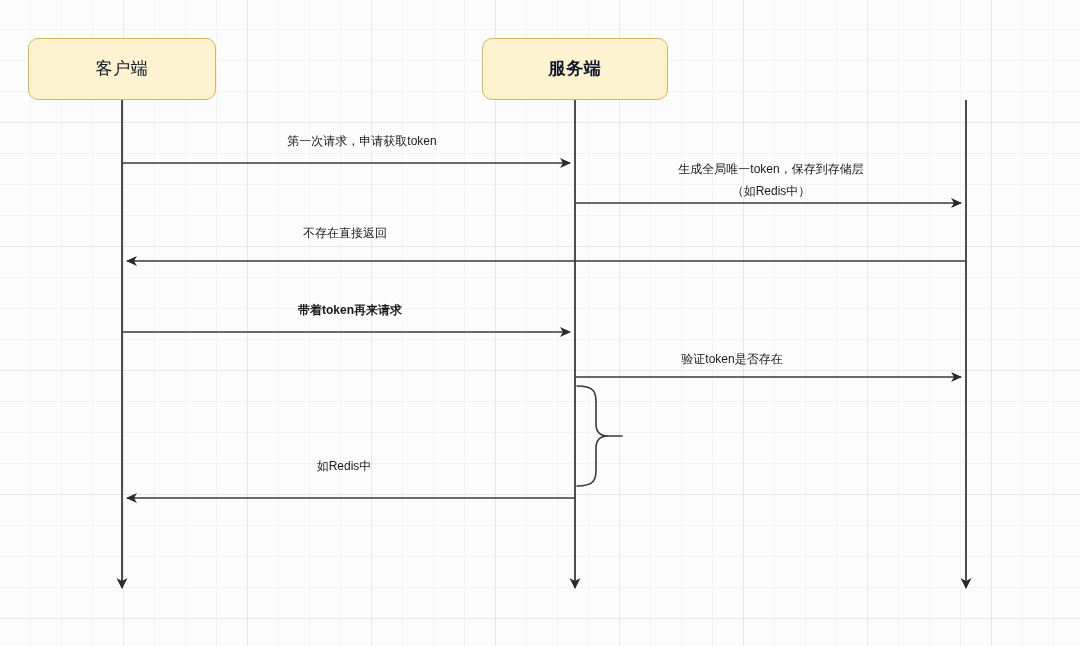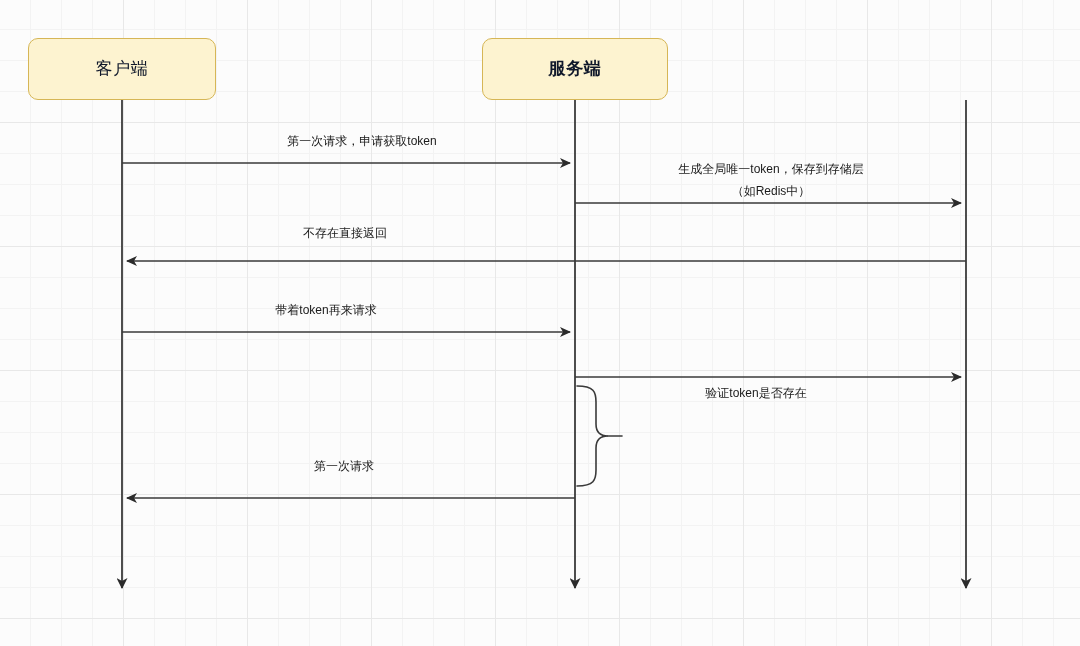--- a/index.html
+++ b/index.html
@@ -132,20 +132,20 @@
   </div>
 
 
   <div class="msg-label" style="left:362px; top:130px;">第一次请求，申请获取token</div>
 
   <div class="msg-label" style="left:771px; top:158px;">生成全局唯一token，保存到存储层
 （如Redis中）</div>
 
   <div class="msg-label" style="left:345px; top:222px;">不存在直接返回</div>
 
-  <div class="msg-label" style="left:326px; top:299px;">带着token再来请求</div>
+  <div class="msg-label" style="left:350px; top:299px;font-weight:bold;">带着token再来请求</div>
 
-  <div class="msg-label" style="left:756px; top:348px;margin-top:34px;">验证token是否存在</div>
+  <div class="msg-label" style="left:732px; top:348px;">验证token是否存在</div>
 
-  <div class="msg-label" style="left:344px; top:455px;">第一次请求</div>
+  <div class="msg-label" style="left:344px; top:455px;">如Redis中</div>
 
 
 </div>
 
 </body></html>

